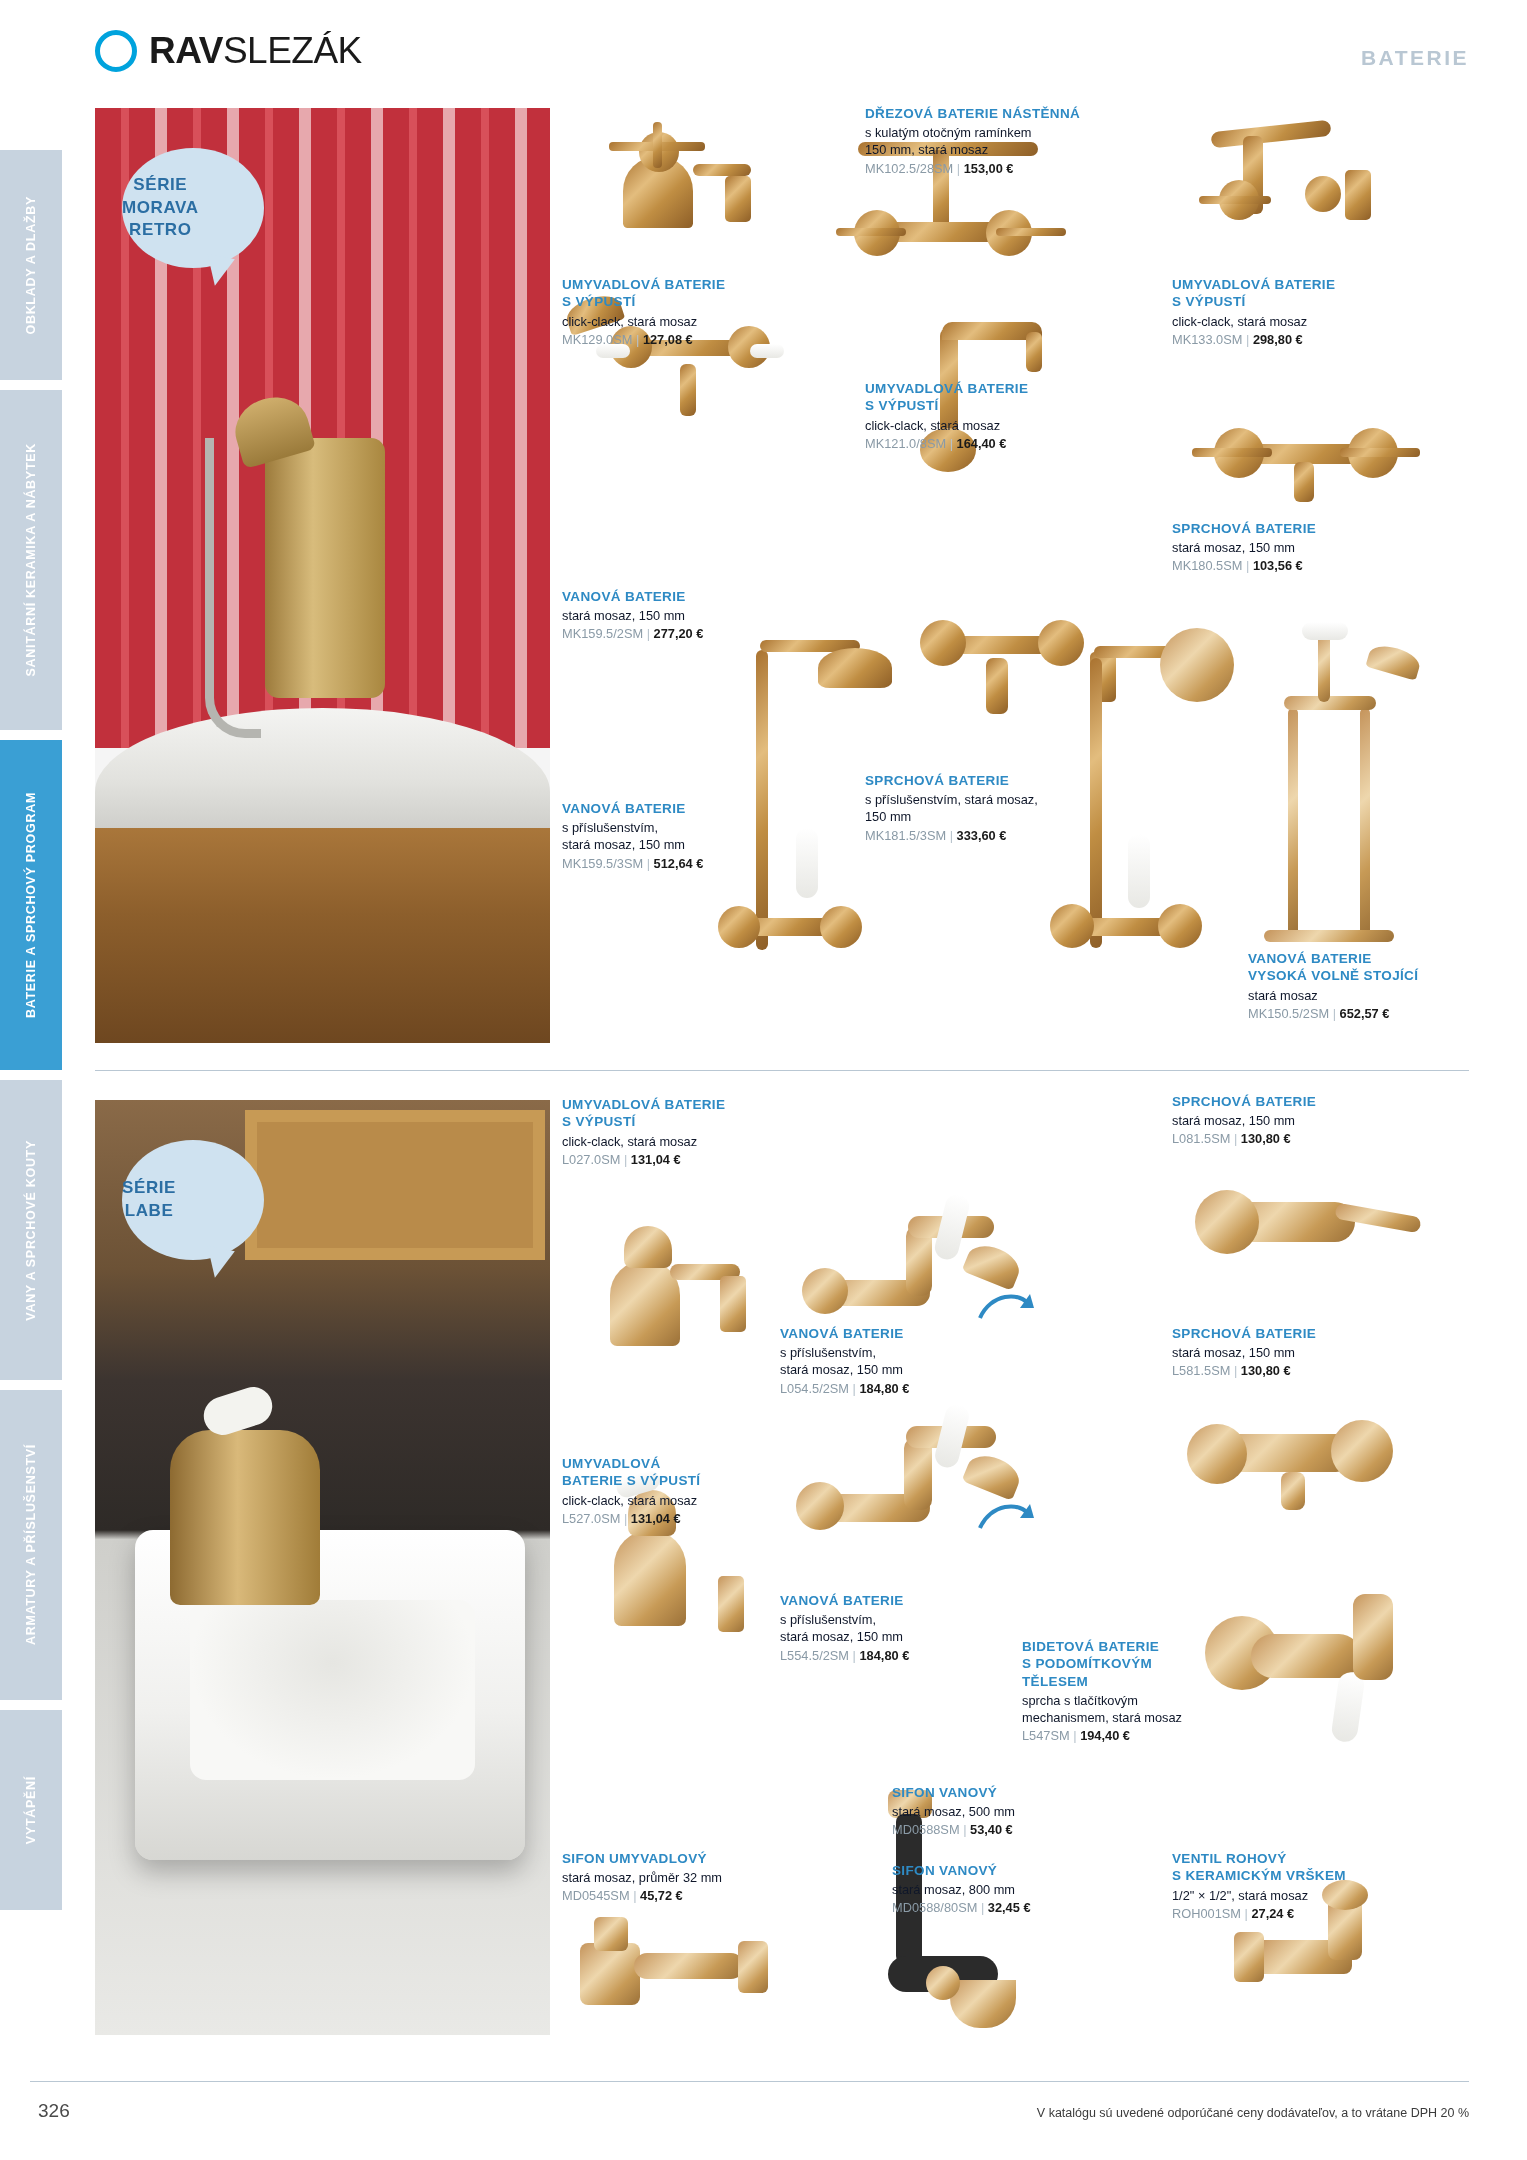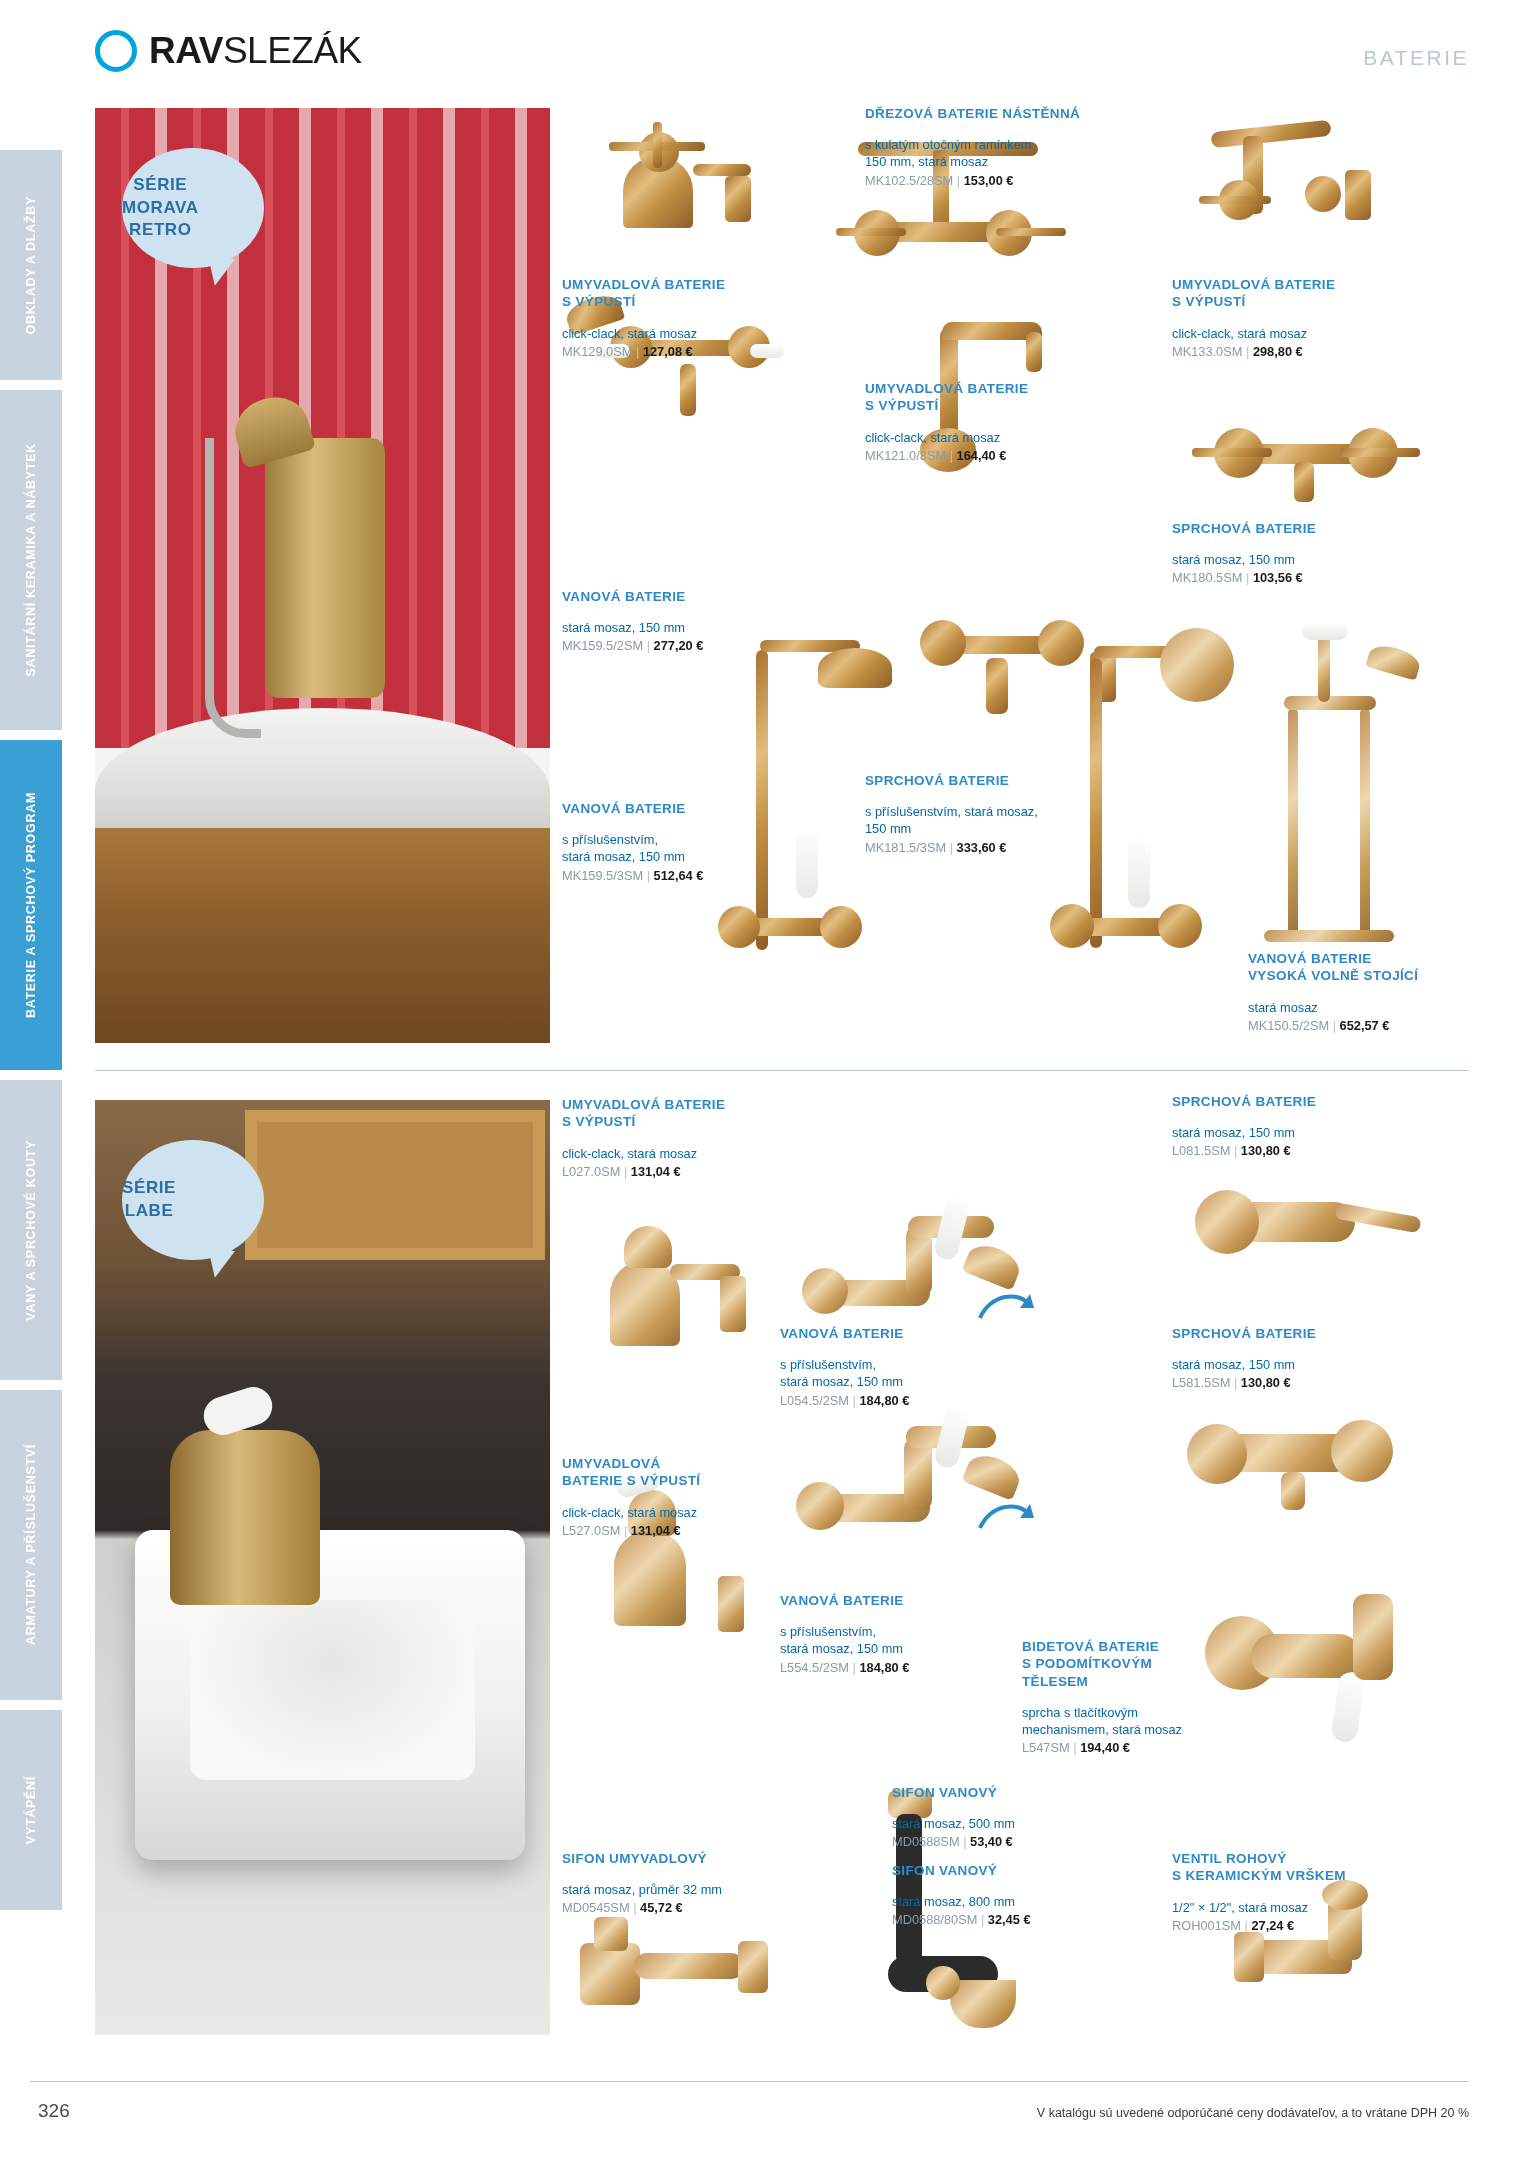--- a/index.html
+++ b/index.html
@@ -37,21 +37,21 @@
   .logo-wrap { position:absolute; left:95px; top:30px; display:flex; align-items:center; }
   .logo-mark {
     width:42px; height:42px; border-radius:50%;
     border:5px solid #00a3dd; background:#ffffff;
     margin-right:12px;
   }
   .logo-text { font-size:37px; font-weight:bold; color:#1a1a1a; letter-spacing:-0.5px; }
   .logo-text .light { font-weight:normal; }
   .header-right {
     position:absolute; right:58px; top:46px;
-    font-size:21px; letter-spacing:2.5px; color:#b9c7d3; font-weight:normal;
+    font-size:21px; letter-spacing:2.5px; color:#b9c7d3; font-weight:bold;
   }
 
   
   .mid-divider { position:absolute; left:95px; right:58px; top:1070px; height:1px; background:#b9c7d3; }
 
   
   .footer-line { position:absolute; left:30px; right:58px; bottom:78px; height:1px; background:#b9c7d3; }
   .page-num { position:absolute; left:38px; bottom:38px; font-size:19px; font-weight:normal; color:#4a4a4a; }
   .footer-note { position:absolute; right:58px; bottom:40px; font-size:12.5px; color:#3b3b3b; }
 
@@ -141,21 +141,21 @@
   }
   .bubble-retro { left:122px; top:148px; width:142px; height:120px; font-size:17px; line-height:1.35; }
   .bubble-labe  { left:122px; top:1140px; width:142px; height:120px; font-size:17px; line-height:1.35; }
 
   
   .blk { position:absolute; }
   .blk .t {
     color:#2e8ac4; font-weight:bold; font-size:13.5px; line-height:1.28;
     letter-spacing:0.35px; text-transform:uppercase;
   }
-  .blk .d { color:#0369a1; font-size:12.8px; line-height:1.34; margin-top:14px; }
+  .blk .d { color:#0f172a; font-size:12.8px; line-height:1.34; margin-top:2px; }
   .blk .c { color:#8a9aa6; font-size:12.8px; margin-top:2px; }
   .blk .c b { color:#1a1a1a; }
   .sep { color:#b6c2cc; }
 
   
   .prod { position:absolute; }
   .brass { background: linear-gradient(135deg,#a9722f 0%, #e3bd7e 35%, #c08e43 60%, #8d5e27 100%); }
   .brass-l { background: linear-gradient(135deg,#c4935a 0%, #eed7ad 40%, #c79a56 70%, #9a7038 100%); }
   .porc { background: linear-gradient(to bottom,#ffffff,#e8e8e4); }
   .r50 { border-radius:50%; }

